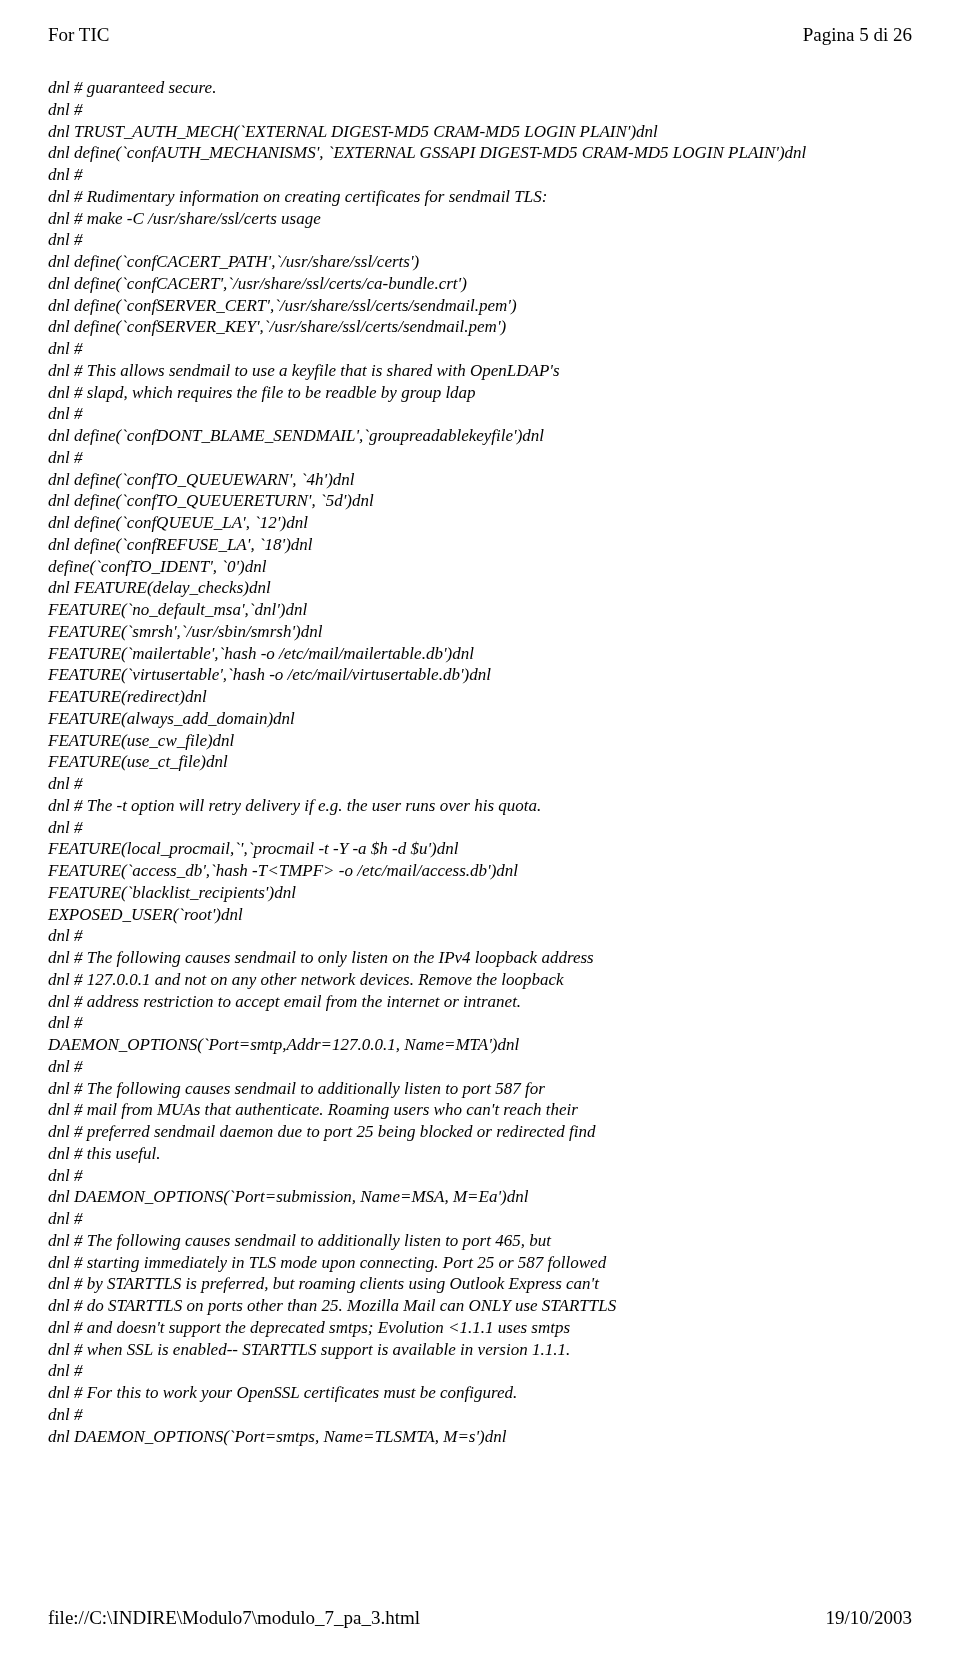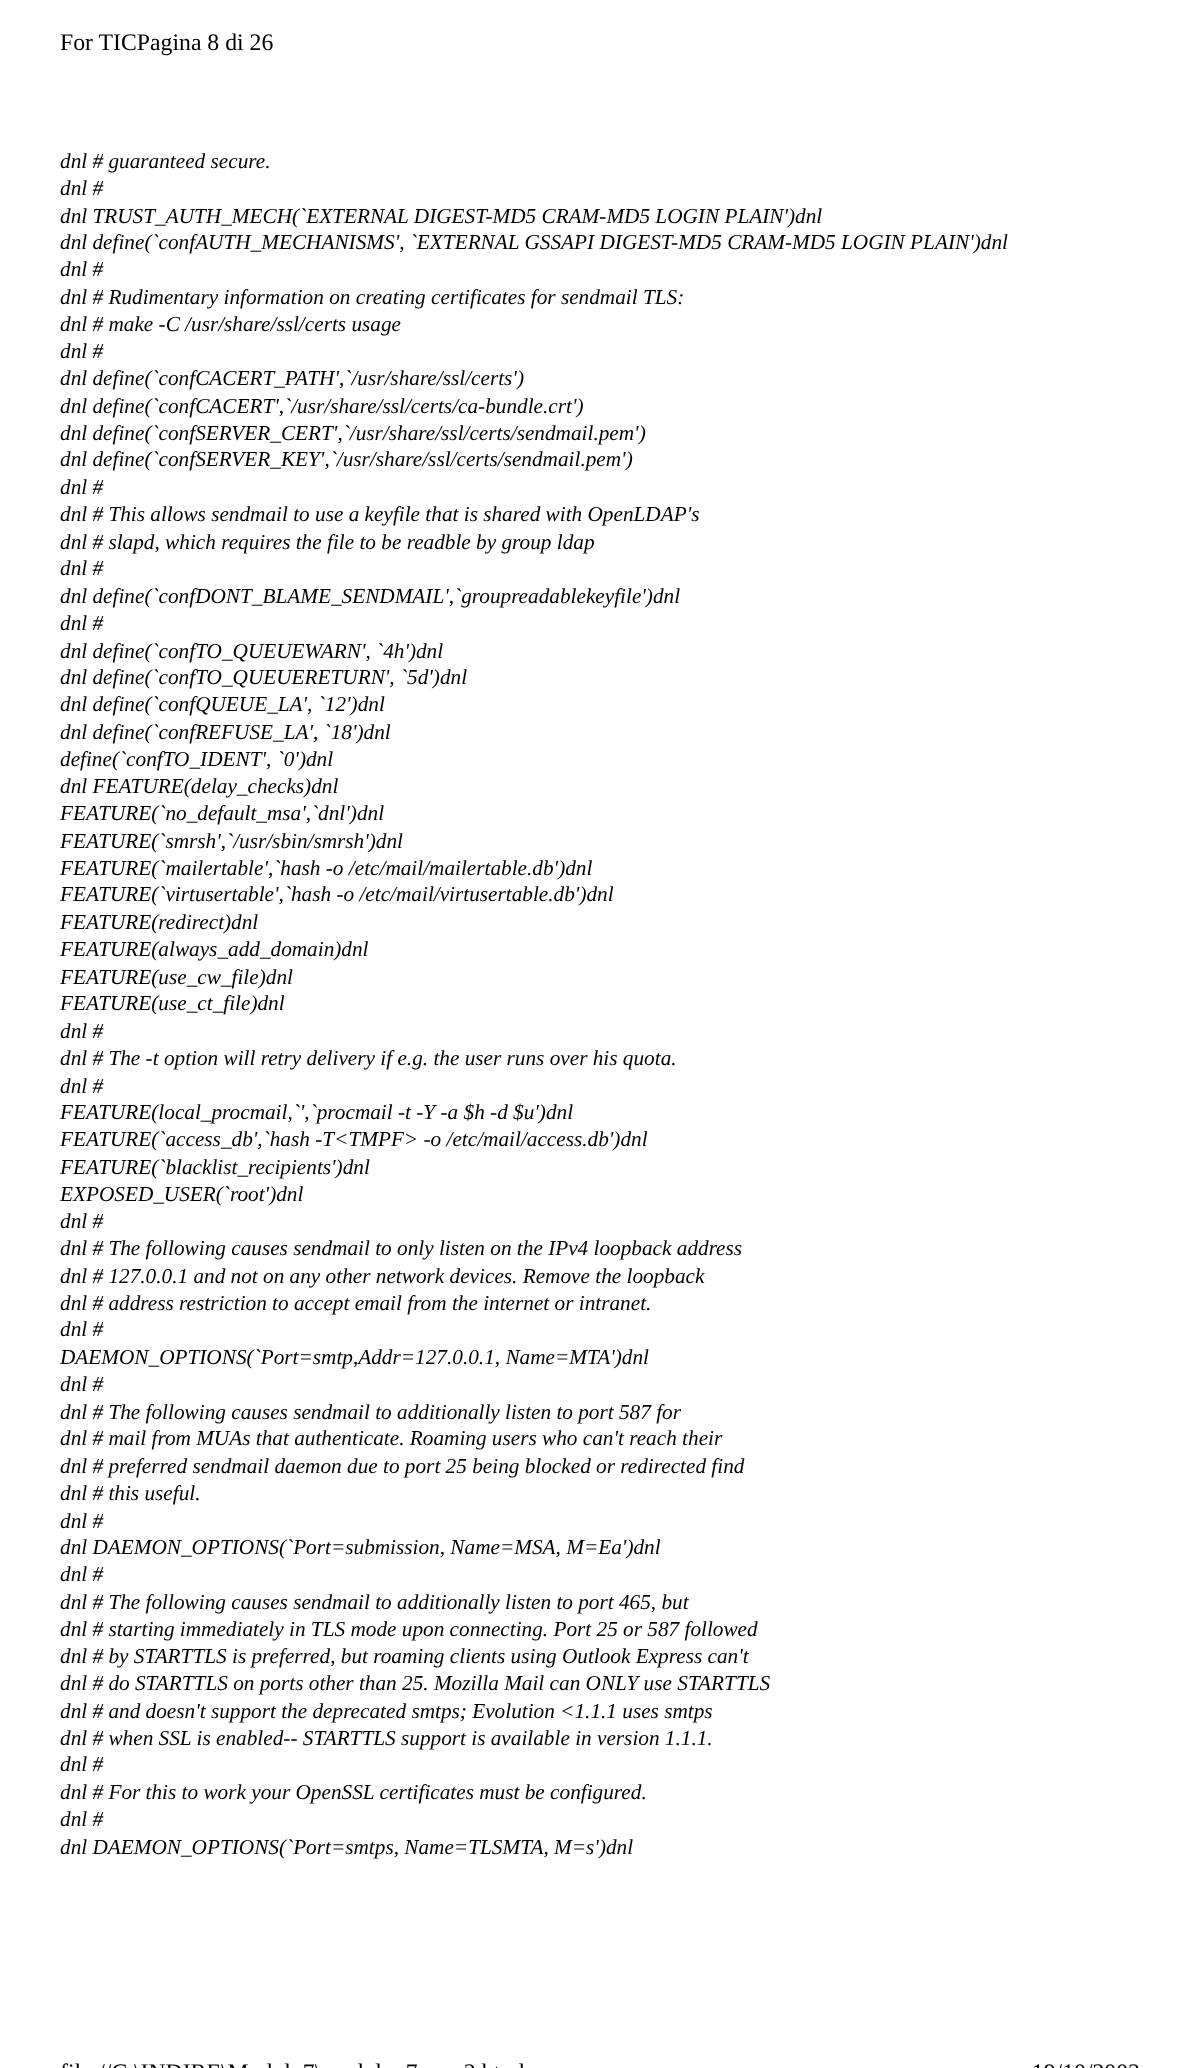--- a/index.html
+++ b/index.html
@@ -9,22 +9,23 @@
     font-family: "Times New Roman", Times, serif;
     color: #000;
     width: 960px;
   }
   .page {
     padding: 24px 48px 24px 48px;
     box-sizing: border-box;
   }
   .header {
     display: flex;
+    justify-content: space-between;
     font-size: 19px;
-    margin-bottom: 72px;
+    margin-bottom: 31px;
   }
   .code {
     font-family: Liberation Serif, serif;
     font-style: italic;
     font-size: 17px;
     line-height: 1.28;
     white-space: pre;
   }
   .footer {
     display: flex;
@@ -32,21 +33,21 @@
     font-size: 19px;
     margin-top: 160px;
   }
 </style>
 </head>
 <body>
 
 <div class="page">
   <div class="header">
     <span>For TIC</span>
-    <span>Pagina 8 di 26</span>
+    <span>Pagina 5 di 26</span>
   </div>
 
   <div class="code">dnl # guaranteed secure.
 dnl #
 dnl TRUST_AUTH_MECH(`EXTERNAL DIGEST-MD5 CRAM-MD5 LOGIN PLAIN')dnl
 dnl define(`confAUTH_MECHANISMS', `EXTERNAL GSSAPI DIGEST-MD5 CRAM-MD5 LOGIN PLAIN')dnl
 dnl #
 dnl # Rudimentary information on creating certificates for sendmail TLS:
 dnl # make -C /usr/share/ssl/certs usage
 dnl #

